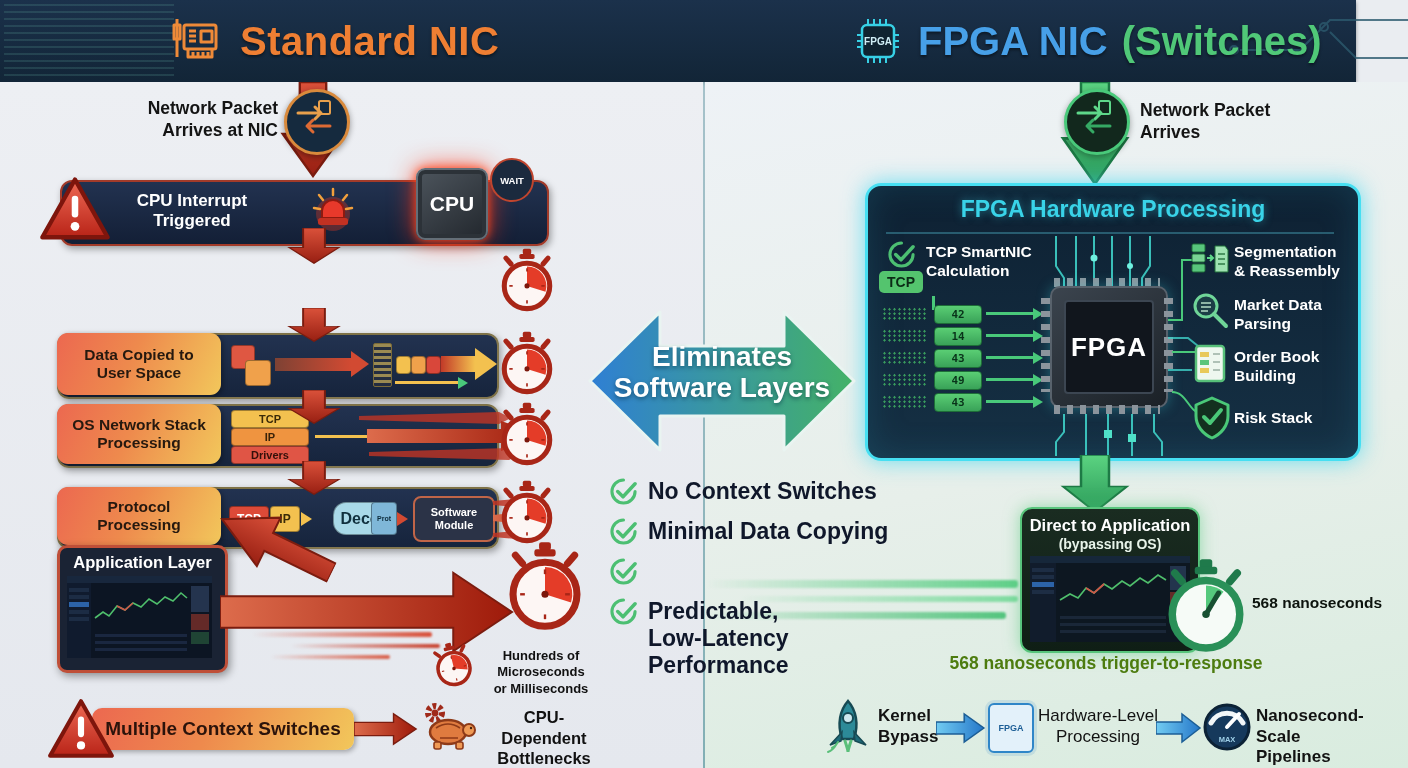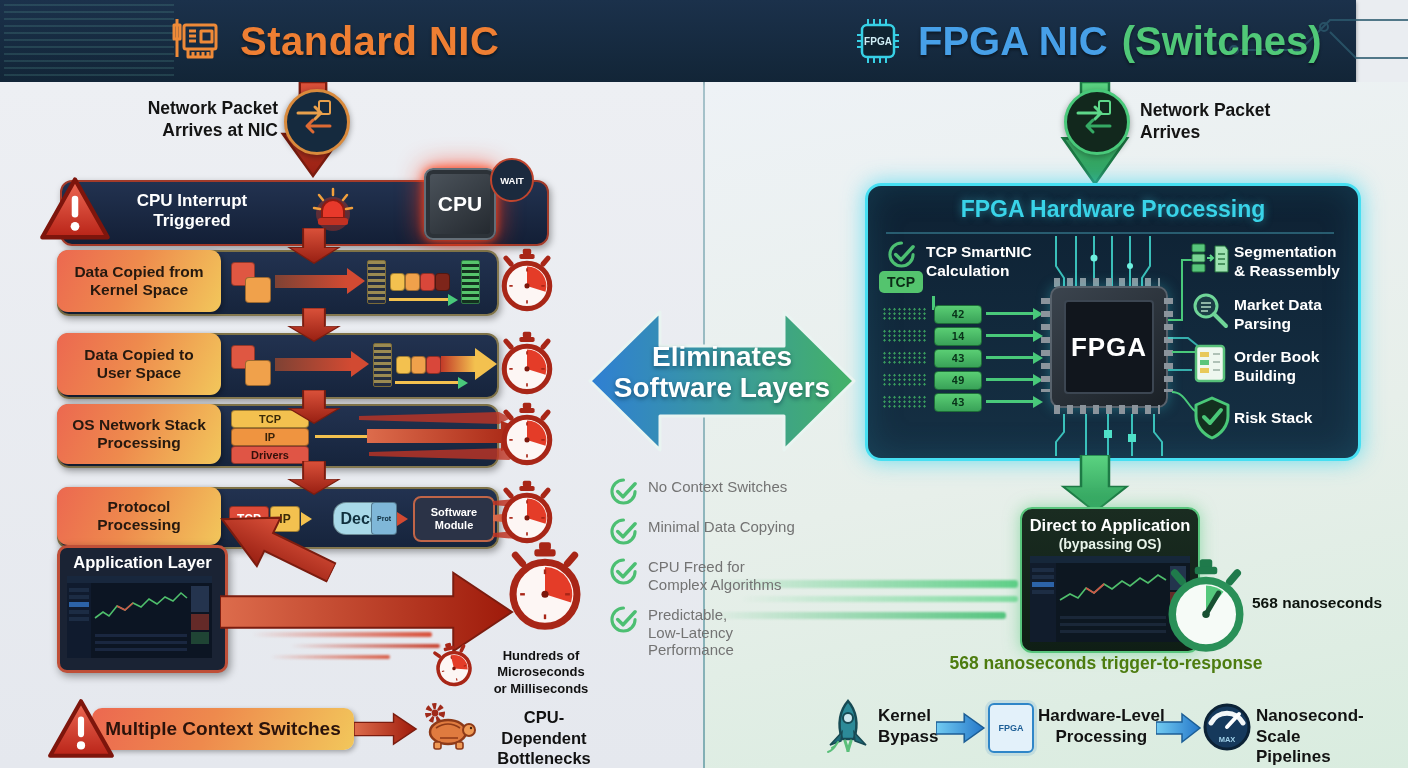--- a/index.html
+++ b/index.html
@@ -29,21 +29,21 @@
   .wlab{color:#fff;font-weight:bold;font-size:17px;line-height:1.2;text-align:center;}
   .wlab span{display:block;}
   .chip{position:absolute;display:flex;align-items:center;justify-content:center;font-weight:bold;
     border-radius:4px;border:1px solid rgba(0,0,0,.35);}
   .bank{position:absolute;border:1px solid #7a6a38;border-radius:2px;
     background:repeating-linear-gradient(180deg,#9a8a52 0 3px,#242d40 3px 6px);}
   .bank-g{background:repeating-linear-gradient(180deg,#57c46c 0 3px,#14301f 3px 6px);border-color:#2f7a46;}
   .sq{position:absolute;border-radius:4px;border:1.5px solid rgba(0,0,0,.35);}
   
   .chk{display:flex;gap:11px;margin-bottom:13px;align-items:flex-start;}
-  .chk-t span{display:block;font-size:15px;font-weight:normal;color:#737373;line-height:1.17;}
+  .chk-t span{display:block;font-size:23px;font-weight:bold;color:#0f172a;line-height:1.17;}
   
   #fpga-box{left:865px;top:183px;width:490px;height:272px;border-radius:16px;
     background:linear-gradient(180deg,#0e2133,#153044);border:3px solid #46dff2;
     box-shadow:0 0 22px rgba(62,215,240,.75), inset 0 0 34px rgba(40,130,160,.25);}
   .fwlab span{display:block;color:#fff;font-weight:bold;font-size:15.5px;line-height:1.2;}
   .dchip{position:absolute;width:46px;height:17px;border-radius:4px;border:1px solid #1e6e38;
     background:linear-gradient(180deg,#5ace74,#39a258);display:flex;align-items:center;justify-content:center;
     font-weight:bold;font-size:11px;color:#09331a;font-family:"DejaVu Sans Mono",monospace;}
   .dots{position:absolute;width:44px;height:13px;opacity:.85;
     background-image:radial-gradient(#3fae62 1px,transparent 1.3px);background-size:5px 4.5px;}
@@ -246,56 +246,39 @@
     <path d="M21 14 a11 11 0 0 1 11 11 v7 H10 v-7 a11 11 0 0 1 11-11 Z" fill="#e8392b" stroke="#8e1a10" stroke-width="2"></path>
     <rect x="6" y="32" width="30" height="7" rx="2.5" fill="#c23122"></rect>
     <g stroke="#f2a03c" stroke-width="2.5" stroke-linecap="round">
       <line x1="21" y1="3" x2="21" y2="9"></line>
           <line x1="7" y1="9" x2="11" y2="14"></line>
           <line x1="35" y1="9" x2="31" y2="14"></line>
       <line x1="2" y1="22" x2="8" y2="23"></line>
           <line x1="40" y1="22" x2="34" y2="23"></line>
     </g>
   </svg>
-  <div class="p" style="left:362px;top:-14px;width:68px;height:68px;border-radius:9px;
+  <div class="p" style="left:354px;top:-14px;width:68px;height:68px;border-radius:9px;
        background:linear-gradient(145deg,#4d555d,#22272d);border:2px solid #646e77;
        box-shadow:0 0 26px rgba(255,48,20,.85),0 0 8px rgba(255,90,40,.9), inset 0 0 0 4px #2c3238;
        display:flex;align-items:center;justify-content:center;color:#fff;font-weight:bold;font-size:21px">
     <span>CPU</span>
   </div>
   <div class="p" style="left:428px;top:-24px;width:40px;height:40px;border-radius:50%;background:#1b2a3e;
        border:2.5px solid #c0452e;display:flex;align-items:center;justify-content:center;
        color:#fff;font-weight:bold;font-size:9.5px">
     <span>WAIT</span>
   </div>
 </div>
 <svg class="p" style="left:38px;top:176px;z-index:3" width="74" height="68">
       <use href="#s-warn"></use>
     </svg>
 <svg class="p" style="left:286px;top:228px;z-index:2" width="56" height="36">
       <use href="#s-arr-down"></use>
     </svg>
 
-<div class="p bar" style="left:57px;top:250px;width:438px;height:62px">
-  <div class="pill p" style="left:-2px;top:-2px;width:164px;height:62px">
-    <span>Data Copied from</span>
-        <span>Kernel Space</span>
-  </div>
-  <div class="sq" style="left:172px;top:10px;width:22px;height:22px;background:#df5742"></div>
-  <div class="sq" style="left:186px;top:25px;width:24px;height:24px;background:#f0a14b"></div>
-  <div class="p" style="left:216px;top:23px;width:72px;height:13px;background:linear-gradient(90deg,#7e4234,#d24a32)"></div>
-  <div class="p" style="left:288px;top:16px;width:0;height:0;border-left:18px solid #d24a32;border-top:13px solid transparent;border-bottom:13px solid transparent"></div>
-  <div class="bank" style="left:308px;top:8px;width:17px;height:42px"></div>
-  <div class="sq" style="left:331px;top:21px;width:13px;height:16px;background:#f3c14f"></div>
-  <div class="sq" style="left:346px;top:21px;width:13px;height:16px;background:#f0a14b"></div>
-  <div class="sq" style="left:361px;top:21px;width:13px;height:16px;background:#d9473a"></div>
-  <div class="sq" style="left:376px;top:21px;width:13px;height:16px;background:#7e251a"></div>
-  <div class="bank bank-g" style="left:402px;top:8px;width:17px;height:42px"></div>
-  <div class="garrow" style="left:330px;top:46px;width:60px;background:#f3c14f"></div>
-</div>
 <svg class="p" style="left:500px;top:248px" width="54" height="64">
       <use href="#s-sw-red"></use>
     </svg>
 <svg class="p" style="left:286px;top:308px;z-index:2" width="56" height="34">
       <use href="#s-arr-down"></use>
     </svg>
 
 <div class="p bar" style="left:57px;top:333px;width:438px;height:62px">
   <div class="pill p" style="left:-2px;top:-2px;width:164px;height:62px">
     <span>Data Copied to</span>
@@ -474,24 +457,20 @@
           <use href="#s-check"></use>
         </svg>
     <div class="chk-t">
           <span>Minimal Data Copying</span>
         </div>
   </div>
   <div class="chk">
     <svg width="27" height="27">
           <use href="#s-check"></use>
         </svg>
-    <div class="chk-t">
-          <span>CPU Freed for</span>
-          <span>Complex Algorithms</span>
-        </div>
   </div>
   <div class="chk">
     <svg width="27" height="27">
           <use href="#s-check"></use>
         </svg>
     <div class="chk-t">
           <span>Predictable,</span>
           <span>Low-Latency</span>
           <span>Performance</span>
         </div>
@@ -714,21 +693,21 @@
   <span style="display:block">Bypass</span>
 </div>
 <svg class="p" style="left:936px;top:712px" width="50" height="32">
       <use href="#s-arr-right-blue"></use>
     </svg>
 <div class="p" style="left:988px;top:703px;width:42px;height:46px;border-radius:6px;background:#e3f1fa;
      border:2.5px solid #2f86c8;display:flex;align-items:center;justify-content:center;
      box-shadow:0 0 0 3px rgba(47,134,200,.15)">
   <span style="font-size:9px;font-weight:bold;color:#1c5e96">FPGA</span>
 </div>
-<div class="p" style="left:1038px;top:706px;color:#121212;font-weight:bold;font-size:17px;line-height:1.22;text-align:center">
+<div class="p" style="left:1038px;top:706px;color:#121212;font-weight:normal;font-size:17px;line-height:1.22;text-align:center">
   <span style="display:block">Hardware-Level</span>
   <span style="display:block">Processing</span>
 </div>
 <svg class="p" style="left:1156px;top:712px" width="46" height="32">
       <use href="#s-arr-right-blue"></use>
     </svg>
 <svg class="p" style="left:1202px;top:700px" width="50" height="54" viewBox="0 0 50 54">
   <circle cx="25" cy="27" r="22" fill="#16395c" stroke="#0c2236" stroke-width="3"></circle>
   <path d="M9 23 A18 18 0 0 1 41 23" stroke="#f2f6f8" stroke-width="5" fill="none" stroke-linecap="round"></path>
   <line x1="25" y1="27" x2="37" y2="14" stroke="#fff" stroke-width="4" stroke-linecap="round"></line>

